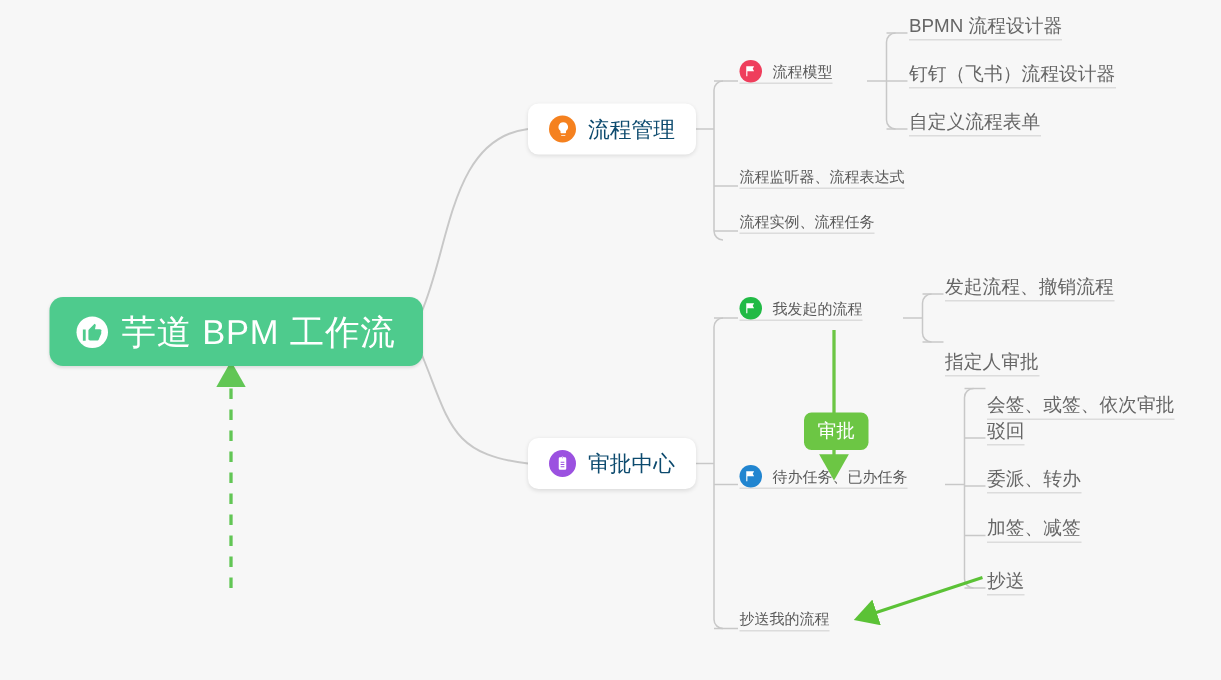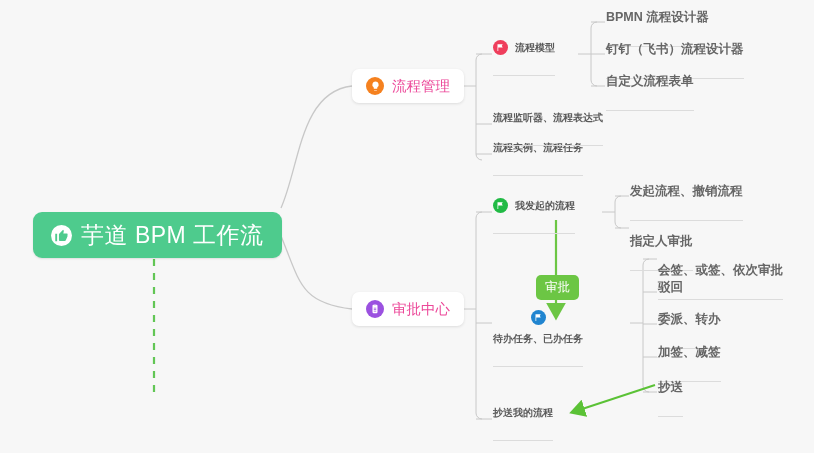--- a/index.html
+++ b/index.html
@@ -27,30 +27,29 @@
   }
 
   
   .card-node{
     position:absolute;
     display:flex;align-items:center;gap:8px;
     padding:0 14px;height:34px;
     background:#ffffff;border-radius:7px;
     box-shadow:0 1px 3px rgba(0,0,0,.11);
   }
-  .card-label{color:#ec4899;font-size:14.5px;white-space:nowrap;}
+  .card-label{color:#0c4a6e;font-size:14.5px;white-space:nowrap;}
 
   
   .leaf-node{
     position:absolute;
     display:flex;align-items:center;gap:7px;
     white-space:nowrap;
-    padding-bottom:20px;
+    padding-bottom:0;
     border-bottom:1px solid #dcdcdc;
-    font-weight:bold;
   }
   .leaf-label{color:#5a5a5a;font-size:10px;}
   .leaf-label.lvl3{color:#666;font-size:12.5px;}
 
   
   .ico{
     width:15px;height:15px;border-radius:50%;
     display:inline-flex;align-items:center;justify-content:center;
     flex:0 0 auto;
   }
@@ -124,21 +123,21 @@
       </marker>
     </defs>
 
     <path d="M556,220 L556,316" fill="none" stroke="#6cc644" stroke-width="2.2" marker-end="url(#ar-green)"></path>
 
     <path d="M655,385 L573,412" fill="none" stroke="#5bc236" stroke-width="2" marker-end="url(#ar-green2)"></path>
 
     <path d="M154,392 L154,245" fill="none" stroke="#62c655" stroke-width="2.2" stroke-dasharray="7 7" marker-end="url(#ar-green3)"></path>
   </svg>
 
-  <div class="root-node" style="left:33px;top:212px;">
+  <div class="root-node" style="left:33px;top:198px;">
     <span class="ico ico-root">
       <svg width="15" height="15" viewBox="0 0 24 24">
           <path fill="#4ecb8d" d="M2 21h3V9H2v12zM22 10.5c0-1-.8-1.8-1.8-1.8h-5.3l.8-3.9c.1-.3 0-.7-.2-1l-1-1-6.1 6.2c-.3.3-.5.8-.5 1.2V19c0 1 .8 1.8 1.8 1.8h7.6c.7 0 1.4-.4 1.6-1.1l2.6-6c.1-.2.1-.4.1-.6v-2.6z"></path>
         </svg>
     </span>
     <span class="root-label">芋道 BPM 工作流</span>
   </div>
 
   <div class="card-node" style="left:352px;top:69px;">
     <span class="ico ico-lg" style="background:#f5811f;">
@@ -193,21 +192,21 @@
     <span class="leaf-label">我发起的流程</span>
   </div>
 
   <div class="leaf-node" style="left:630px;top:183px;">
     <span class="leaf-label lvl3">发起流程、撤销流程</span>
   </div>
   <div class="leaf-node" style="left:630px;top:233px;justify-content:flex-end;">
     <span class="leaf-label lvl3">指定人审批</span>
   </div>
 
-  <div class="leaf-node" style="left:493px;top:310px;flex-direction:column;">
+  <div class="leaf-node" style="left:493px;top:310px;">
     <span class="ico" style="background:#2185d0;">
       <svg width="9" height="9" viewBox="0 0 24 24">
           <path fill="#ffffff" d="M6 3h12l-2.5 4.5L18 12H6v9H4V3h2z"></path>
         </svg>
     </span>
     <span class="leaf-label">待办任务、已办任务</span>
   </div>
 
   <div class="leaf-node" style="left:658px;top:262px;">
     <span class="leaf-label lvl3">会签、或签、依次审批</span>

